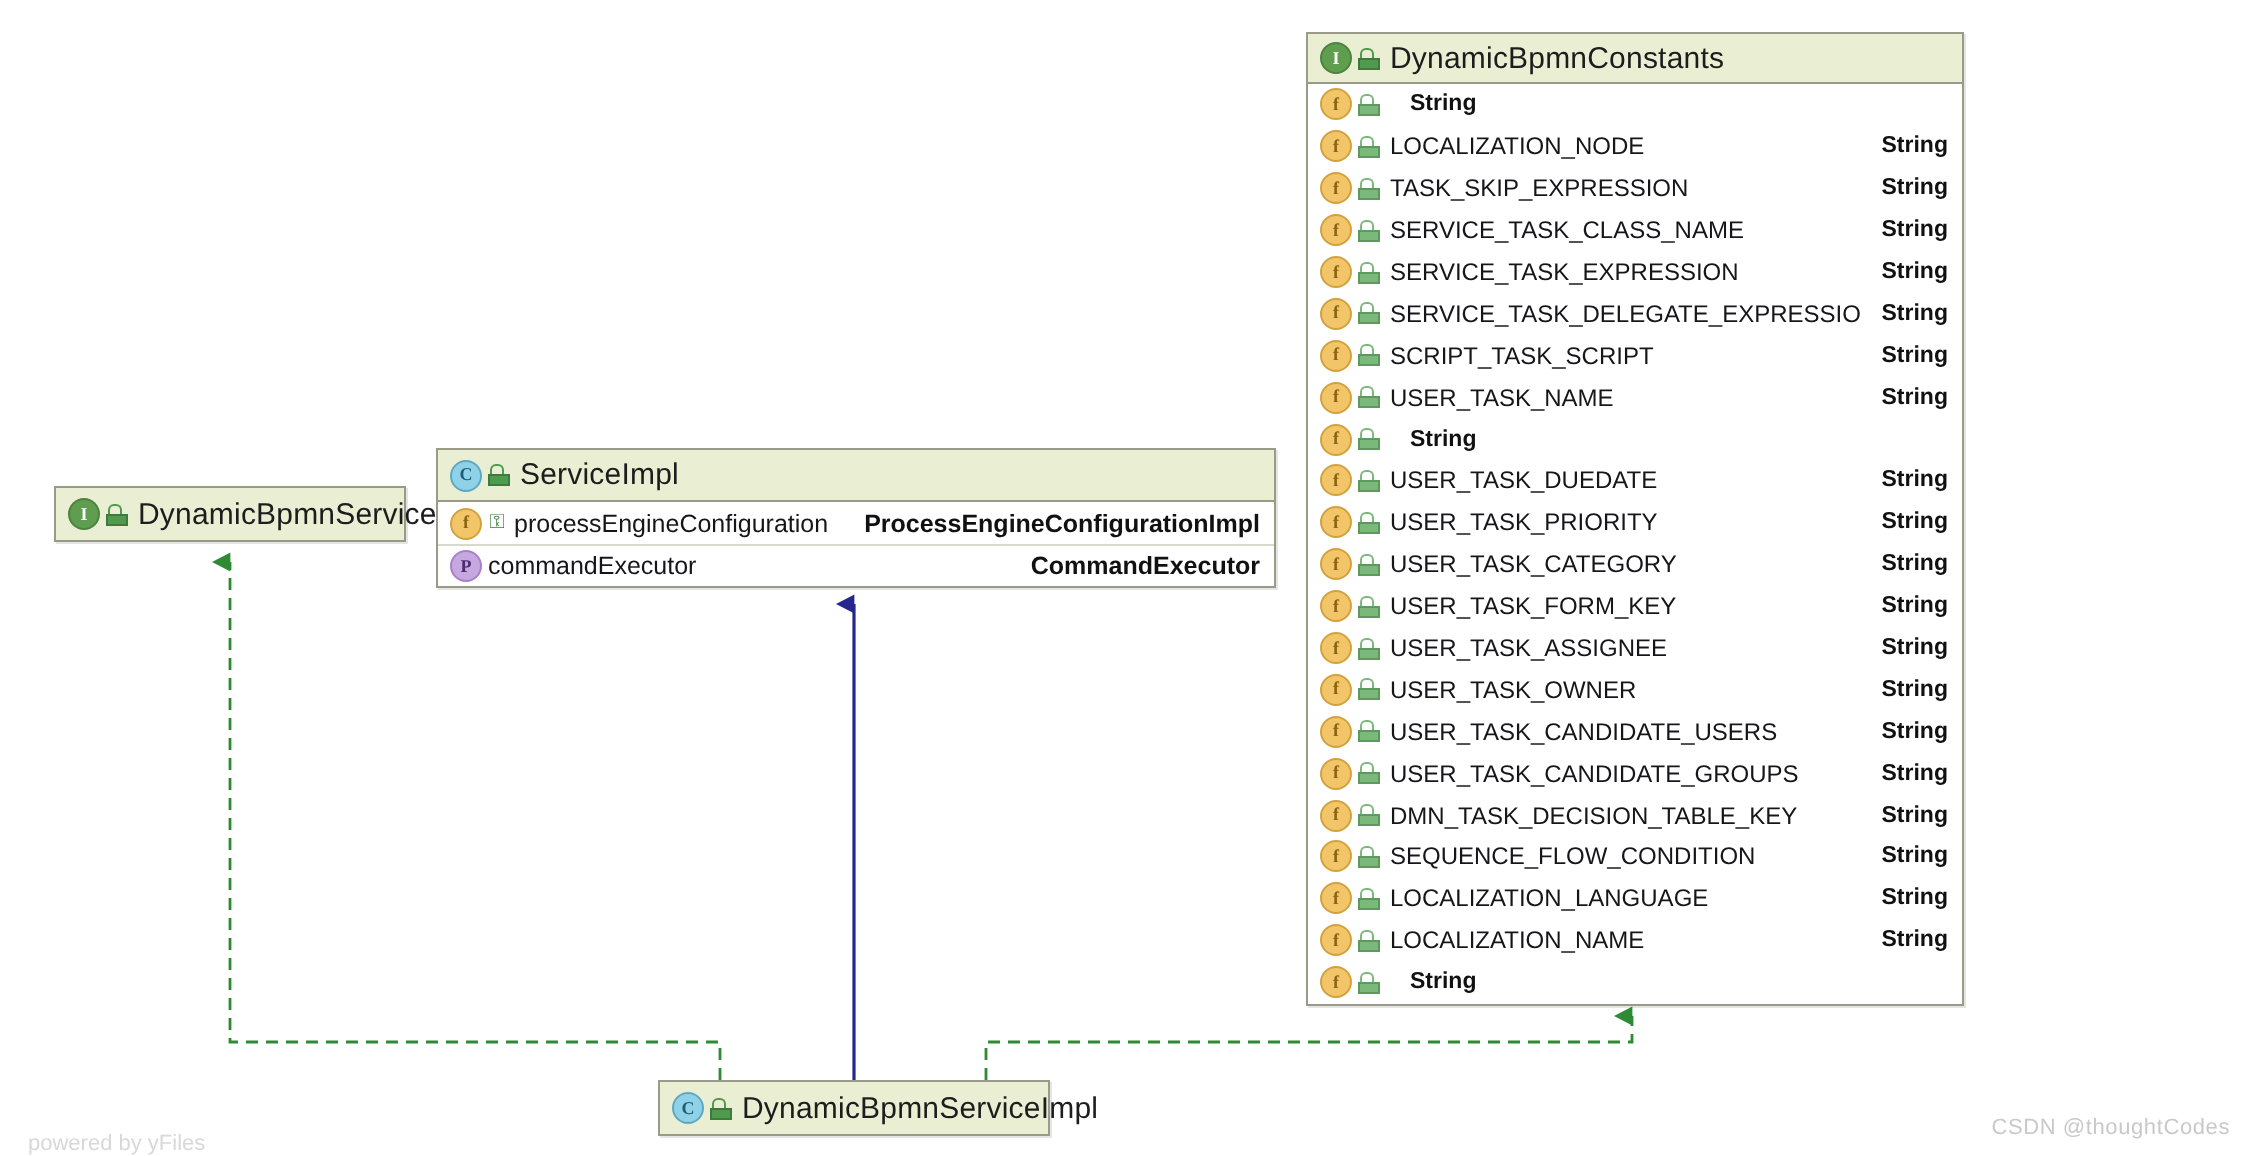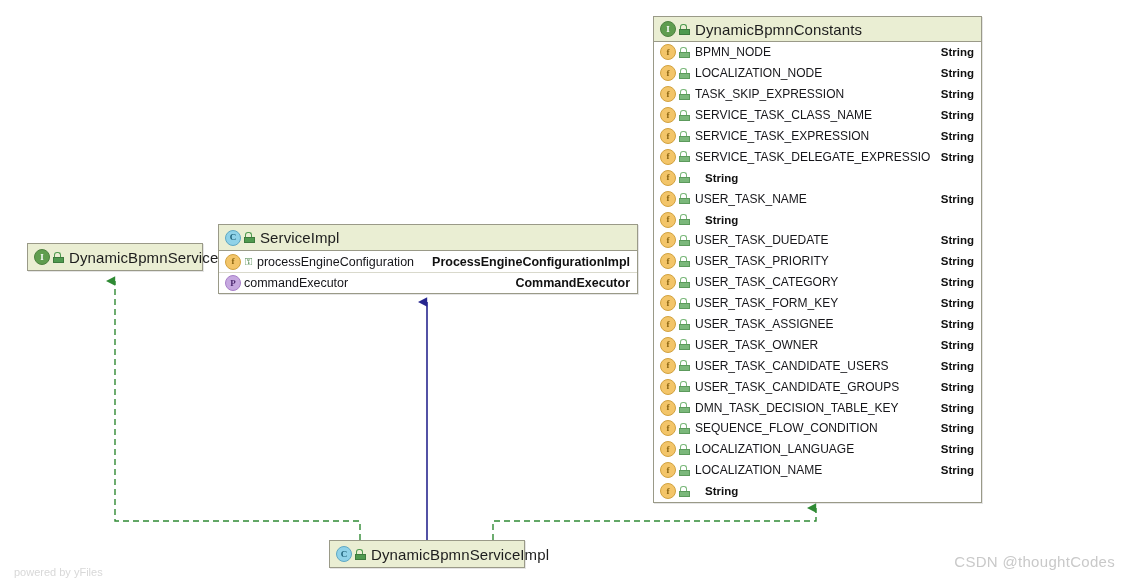--- a/index.html
+++ b/index.html
@@ -96,21 +96,21 @@
   #serviceimpl{left:218px;top:224px;width:420px;}
   #serviceimpl .row{height:21px;font-size:12.5px;}
   #serviceimpl .row .ty{font-weight:bold;font-size:12.5px;}
 
   
   #dbs{left:27px;top:243px;width:176px;height:28px;}
   #dbsimpl{left:329px;top:540px;width:196px;height:28px;}
 
   .wm{
     position:absolute;right:12px;bottom:8px;
-    color:#c9c9c9;font-size:15px;letter-spacing:.3px;
+    color:#c9c9c9;font-size:11px;letter-spacing:.3px;
     font-family:"Liberation Sans","DejaVu Sans",sans-serif;
   }
   .credit{
     position:absolute;left:14px;bottom:0px;
     color:#d8d8d8;font-size:11px;
     font-family:"Liberation Sans","DejaVu Sans",sans-serif;
   }
 </style>
 </head>
 <body>
@@ -178,21 +178,20 @@
         </span>
       <span class="ttl">DynamicBpmnConstants</span>
     </div>
     <div id="const-rows">
         <div class="row">
           <span class="ic ic-f">f</span>
           <span class="lock prot">
             <b></b>
             <i></i>
           </span>
-          <span class="nm">BPMN_NODE</span>
           <span class="ty">String</span>
         </div>
         <div class="row">
           <span class="ic ic-f">f</span>
           <span class="lock prot">
             <b></b>
             <i></i>
           </span>
           <span class="nm">LOCALIZATION_NODE</span>
           <span class="ty">String</span>
@@ -232,20 +231,21 @@
           </span>
           <span class="nm">SERVICE_TASK_DELEGATE_EXPRESSION</span>
           <span class="ty">String</span>
         </div>
         <div class="row">
           <span class="ic ic-f">f</span>
           <span class="lock prot">
             <b></b>
             <i></i>
           </span>
+          <span class="nm">SCRIPT_TASK_SCRIPT</span>
           <span class="ty">String</span>
         </div>
         <div class="row">
           <span class="ic ic-f">f</span>
           <span class="lock prot">
             <b></b>
             <i></i>
           </span>
           <span class="nm">USER_TASK_NAME</span>
           <span class="ty">String</span>

